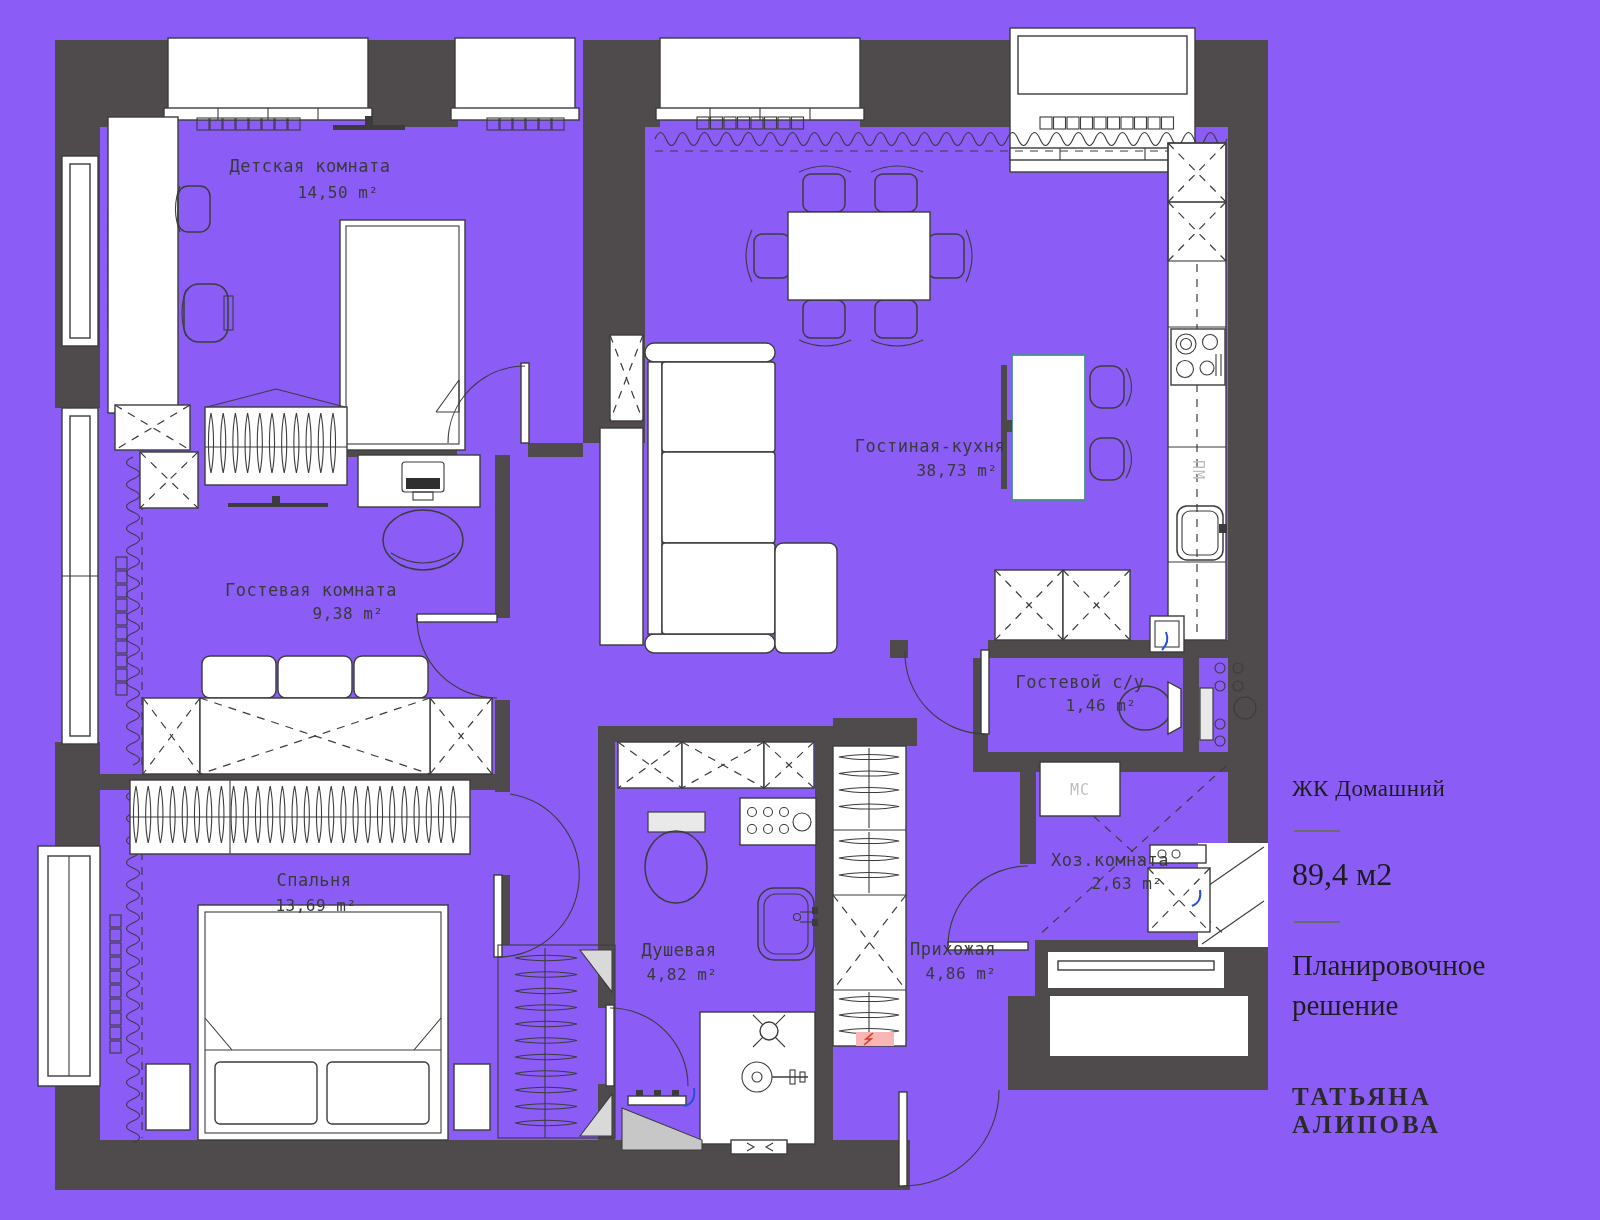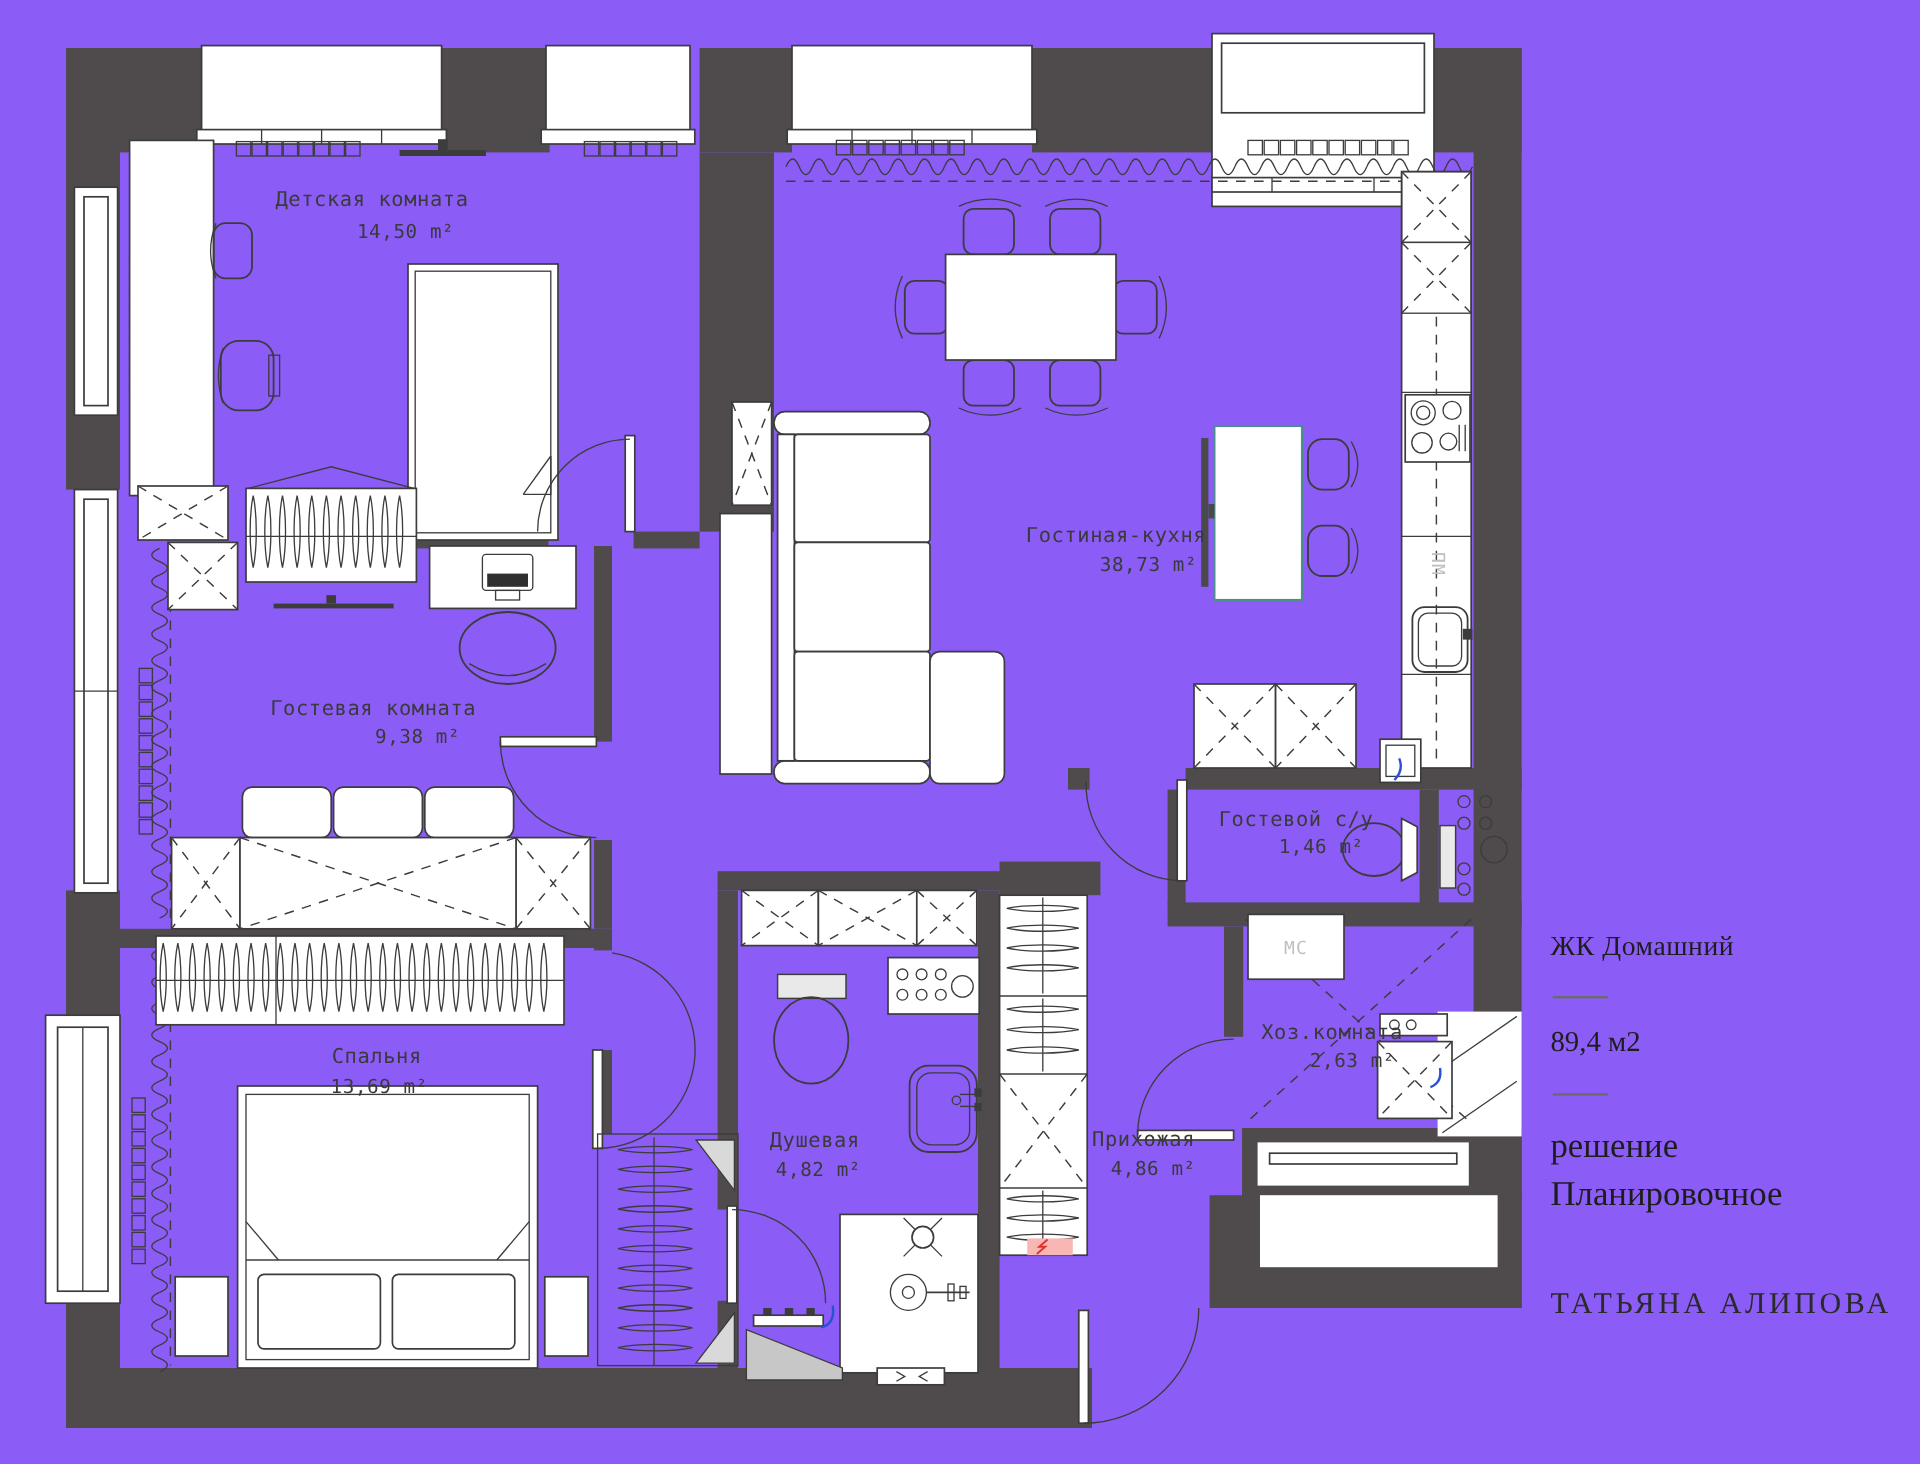--- a/index.html
+++ b/index.html
@@ -6,23 +6,23 @@
   .page{position:relative;width:1600px;height:1220px;background:#8b5cf6;overflow:hidden;
         font-family:"Liberation Sans",sans-serif;}
   svg text{font-family:"DejaVu Sans Mono",monospace;fill:#3a3a3a;letter-spacing:.5px;}
   svg text.rname{font-size:17px;}
   svg text.rarea{font-size:16px;}
   svg text.appl{fill:#bfbfbf;font-size:15px;letter-spacing:1px;}
   .title-block{position:absolute;left:1292px;top:776px;width:290px;color:#1d1d1d;
                font-family:"Liberation Serif",serif;}
   .title-block h1{font-size:23px;font-weight:400;margin:0;letter-spacing:.5px;}
   .rule{width:46px;border-top:2px solid #6b6b6b;margin:28px 0 0 2px;}
-  .tb-area{font-size:24px;margin-top:24px;}
+  .tb-area{font-size:32px;margin-top:24px;}
   .tb-sub{font-size:29px;line-height:1.38;margin-top:22px;}
-  .tb-author{font-size:25px;letter-spacing:3px;margin-top:58px;color:#2a2a2a;}
+  .tb-author{font-size:25px;letter-spacing:3px;margin-top:58px;color:#2a2a2a;font-weight:bold;}
   .w{fill:#4f4b4c;}
   .f{fill:#fff;stroke:#3c3c3c;stroke-width:1.4;}
   .ln{fill:none;stroke:#3c3c3c;stroke-width:1.5;}
   .ln1{fill:none;stroke:#3c3c3c;stroke-width:1.1;}
   .dsh{fill:none;stroke:#3c3c3c;stroke-width:1.2;stroke-dasharray:8 7;}
   .gray{fill:#e9e9e9;stroke:#3c3c3c;stroke-width:1.2;}
 </style>
 </head>
 <body>
 
@@ -664,19 +664,19 @@
 
 </svg>
 
 
 <aside class="title-block">
   <h1>ЖК Домашний</h1>
   <div class="rule"></div>
   <div class="tb-area">89,4 м2</div>
   <div class="rule"></div>
   <div class="tb-sub">
+    <div>Планировочное</div>
     <div>решение</div>
-    <div>Планировочное</div>
   </div>
   <div class="tb-author">ТАТЬЯНА АЛИПОВА</div>
 </aside>
 
 </div>
 
 </body></html>

